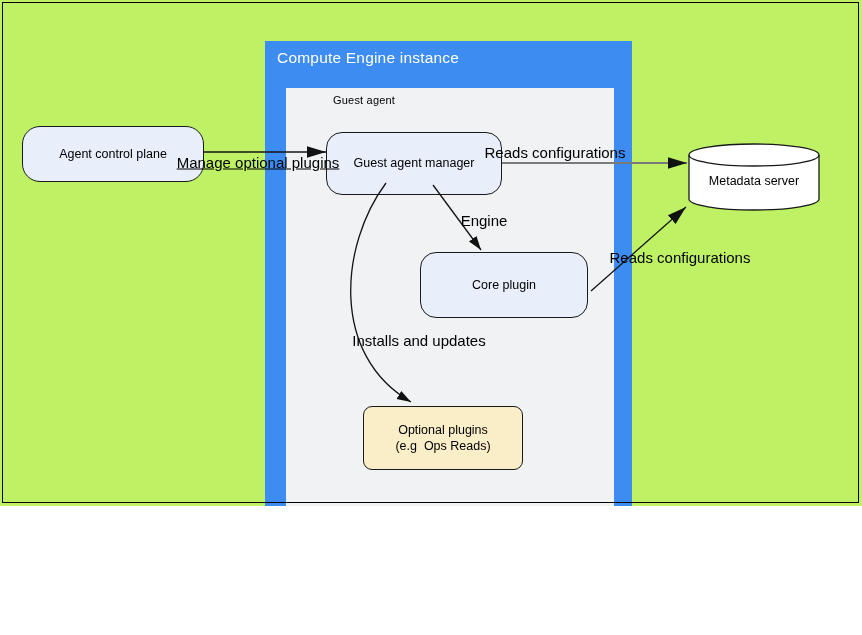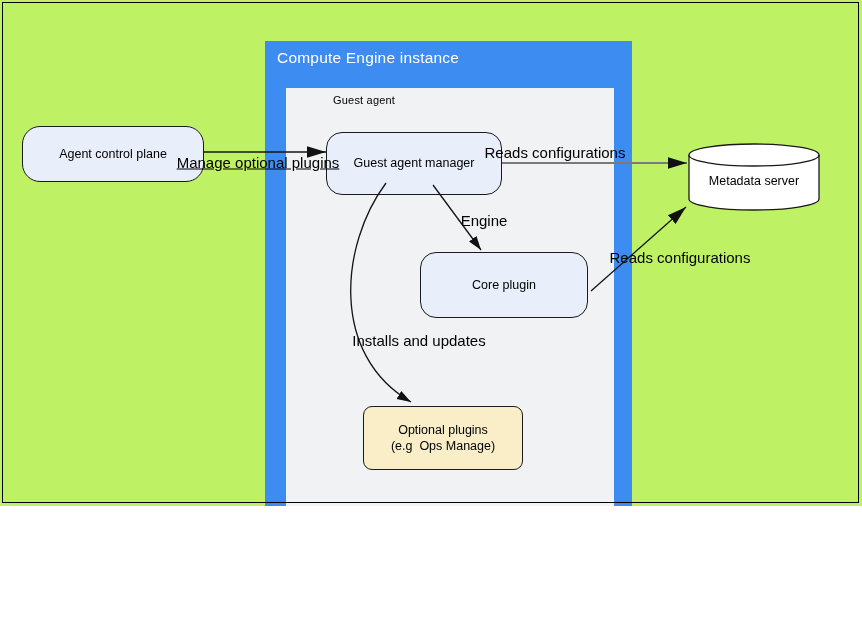--- a/index.html
+++ b/index.html
@@ -70,21 +70,21 @@
     <div class="node" id="gam">
       <span>Guest agent manager</span>
     </div>
 
     <div class="node" id="core">
       <span>Core plugin</span>
     </div>
 
     <div class="node" id="opt">
       <span>Optional plugins</span>
-      <span>(e.g  Ops Manage)</span>
+      <span>(e.g  Ops Reads)</span>
     </div>
 
     <div id="meta">
       <svg width="132" height="68" viewBox="0 0 132 68">
         <path d="M1,12 A65,11 0 0 1 131,12 L131,56 A65,11 0 0 1 1,56 Z" fill="#ffffff" stroke="#1a1a1a" stroke-width="1.3"></path>
         <path d="M1,12 A65,11 0 0 0 131,12" fill="none" stroke="#1a1a1a" stroke-width="1.3"></path>
       </svg>
       <div class="cyl-label">Metadata server</div>
     </div>
   </div>

